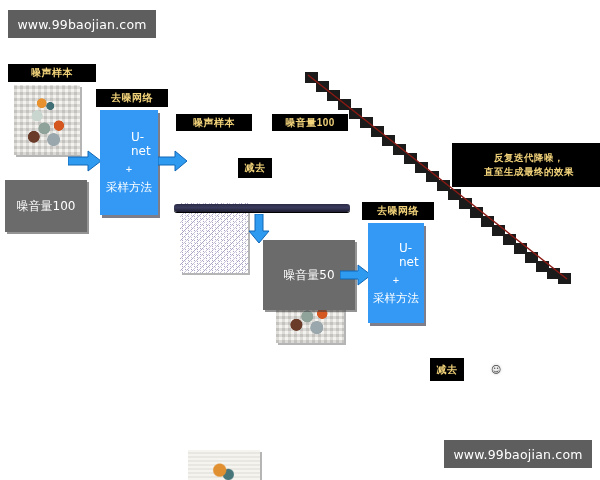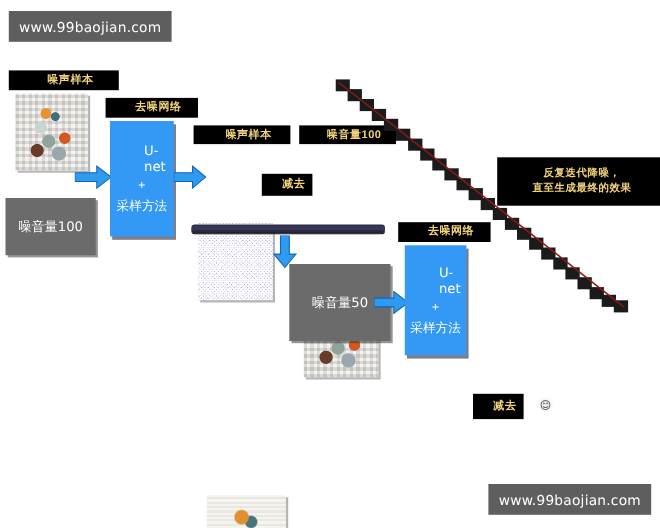--- a/index.html
+++ b/index.html
@@ -15,21 +15,21 @@
   .wm{
     background:#5e5e5e;color:#ffffff;font-size:12.5px;letter-spacing:.2px;
     display:flex;align-items:center;justify-content:center;
     font-family:"DejaVu Sans",sans-serif;
   }
 
   
   .cap{
     background:#000000;color:#f2d37a;font-weight:bold;
     display:flex;align-items:center;justify-content:center;
-    font-size:10px;letter-spacing:.5px;text-align:center;line-height:1.15;padding-left:12px;
+    font-size:10px;letter-spacing:.5px;text-align:center;line-height:1.15;
   }
   .cap.two{font-size:9.5px;padding:2px 6px;}
 
   
   .tile{
     background:#f4f2ee;
     box-shadow:2px 2px 0 rgba(120,120,120,.55);
     overflow:hidden;position:relative;
   }
   .tile .inner{position:absolute;left:0;top:0;right:0;bottom:0;}

